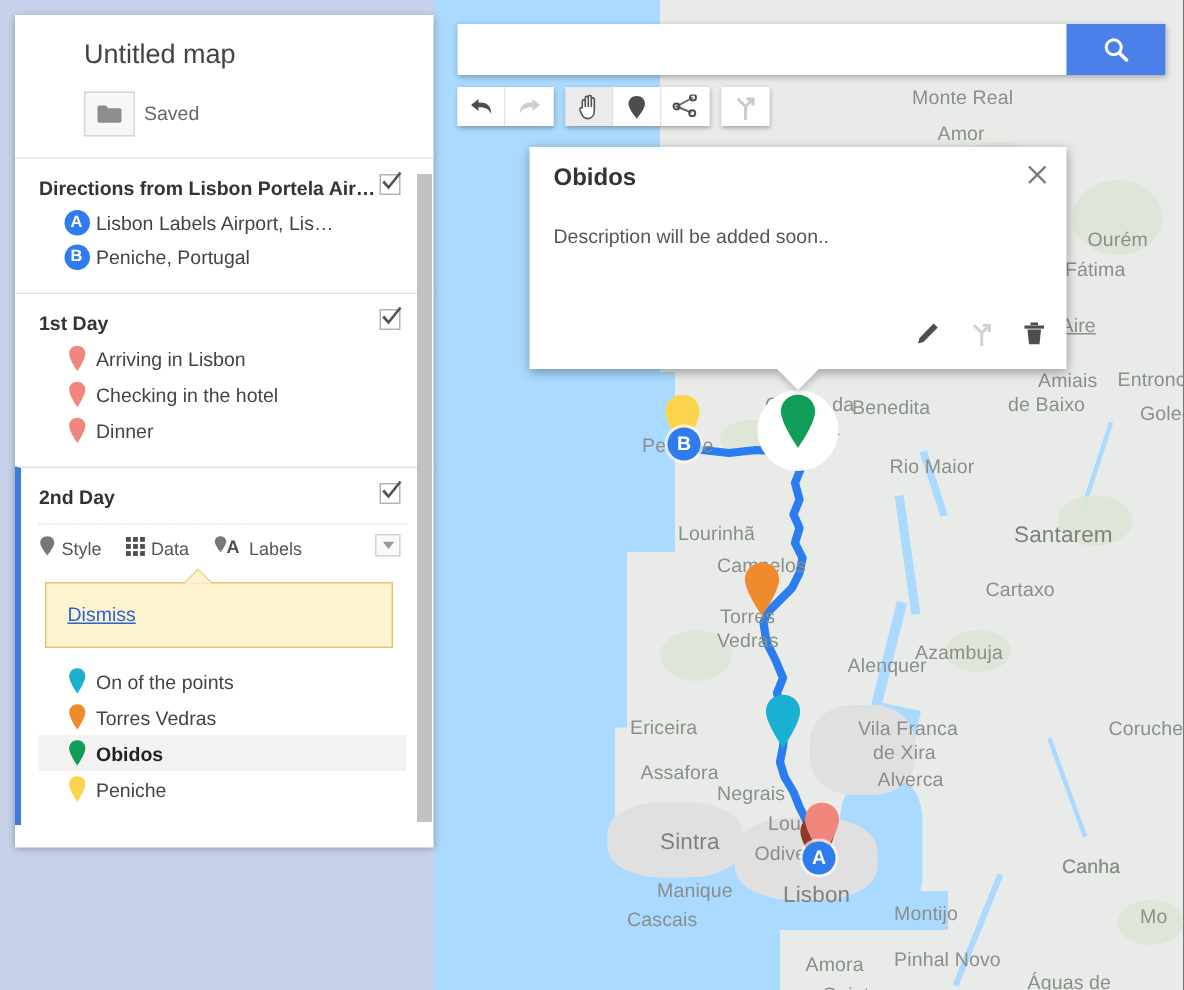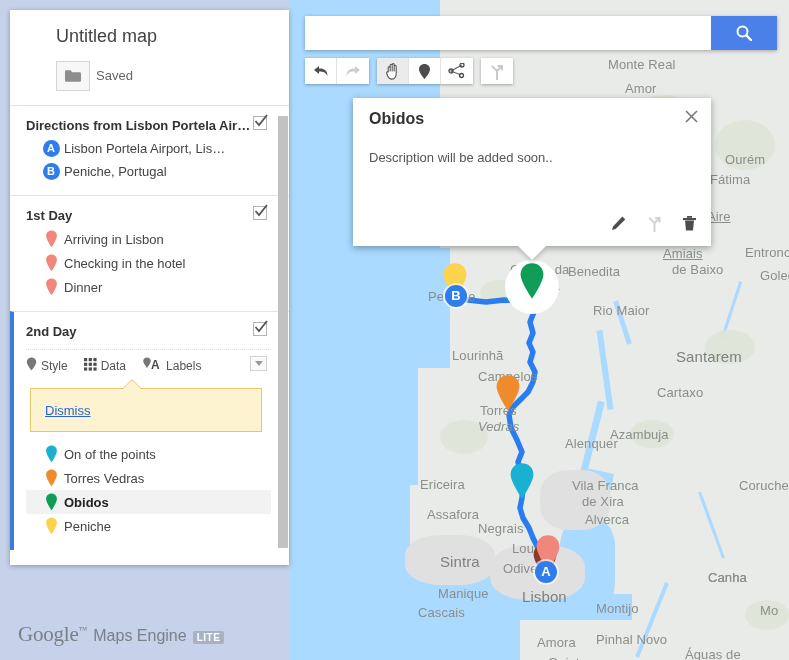--- a/index.html
+++ b/index.html
@@ -339,36 +339,36 @@
     </svg>
 
     <div id="map-labels">
         <div class="maplabel mid" style="left: 318px; top: 57px;">Monte Real</div>
         <div class="maplabel mid" style="left: 335px; top: 81px;">Amor</div>
         <div class="maplabel mid" style="left: 435px; top: 152px;">Ourém</div>
         <div class="maplabel mid" style="left: 420px; top: 172px;">Fátima</div>
         <div class="maplabel mid" style="left: 417px; top: 209px; text-decoration: underline;">Aire</div>
         <div class="maplabel mid" style="left: 455px; top: 245px;">Entronc</div>
         <div class="maplabel mid" style="left: 470px; top: 268px;">Goleg</div>
-        <div class="maplabel mid" style="left: 373px; top: 246px; text-decoration: underline;">Amiais</div>
+        <div class="maplabel mid" style="left: 402px; top: 246px;">Amiais</div>
         <div class="maplabel mid" style="left: 382px; top: 262px;">de Baixo</div>
         <div class="maplabel mid" style="left: 278px; top: 264px;">Benedita</div>
         <div class="maplabel mid" style="left: 220px; top: 262px;">Caldas da</div>
         <div class="maplabel mid" style="left: 228px; top: 278px;">Rainha</div>
         <div class="maplabel mid" style="left: 303px; top: 303px;">Rio Maior</div>
         <div class="maplabel mid" style="left: 138px; top: 289px;">Peniche</div>
         <div class="maplabel mid" style="left: 162px; top: 348px;">Lourinhã</div>
         <div class="maplabel mid" style="left: 188px; top: 369px;">Campelos</div>
         <div class="maplabel big" style="left: 386px; top: 348px;">Santarem</div>
         <div class="maplabel mid" style="left: 367px; top: 385px;">Cartaxo</div>
         <div class="maplabel mid" style="left: 320px; top: 427px;">Azambuja</div>
         <div class="maplabel mid" style="left: 449px; top: 478px;">Coruche</div>
         <div class="maplabel mid" style="left: 418px; top: 570px;">Canha</div>
         <div class="maplabel mid" style="left: 190px; top: 403px;">Torres</div>
-        <div class="maplabel mid" style="left: 188px; top: 419px; font-style: italic;">Vedras</div>
+        <div class="maplabel mid" style="left: 188px; top: 419px;">Vedras</div>
         <div class="maplabel mid" style="left: 275px; top: 436px;">Alenquer</div>
         <div class="maplabel mid" style="left: 130px; top: 477px;">Ericeira</div>
         <div class="maplabel mid" style="left: 282px; top: 478px;">Vila Franca</div>
         <div class="maplabel mid" style="left: 292px; top: 494px;">de Xira</div>
         <div class="maplabel mid" style="left: 137px; top: 507px;">Assafora</div>
         <div class="maplabel mid" style="left: 188px; top: 521px;">Negrais</div>
         <div class="maplabel mid" style="left: 295px; top: 512px;">Alverca</div>
         <div class="maplabel mid" style="left: 222px; top: 541px;">Lou</div>
         <div class="maplabel big" style="left: 150px; top: 553px;">Sintra</div>
         <div class="maplabel mid" style="left: 213px; top: 561px;">Odivelas</div>
@@ -510,21 +510,21 @@
           <div class="layer-title">Directions from Lisbon Portela Air…</div>
           <div class="layer-check">
             <svg width="16" height="16" viewBox="0 0 16 16">
               <polyline points="2.5,8 6,12 14,2" fill="none" stroke="#555" stroke-width="1.8"></polyline>
             </svg>
           </div>
           <div class="feat">
             <span class="fi">
               <span class="wpcircle">A</span>
             </span>
-            <span>Lisbon Portela Airport, Lis…</span>
+            <span>Lisbon Labels Airport, Lis…</span>
           </div>
           <div class="feat">
             <span class="fi">
               <span class="wpcircle">B</span>
             </span>
             <span>Peniche, Portugal</span>
           </div>
         </div>
         <div class="layer">
           <div class="layer-title">1st Day</div>
@@ -633,19 +633,14 @@
             <span>Peniche</span>
           </div>
         </div>
       </div>
 
     <div id="panel-scrollbar">
       <div id="panel-thumb"></div>
     </div>
   </div>
 
-  <div id="footer">
-    <span id="glogo"><span>Google</span><sup>™</sup></span>
-    <span id="me-text">Maps Engine</span>
-    <span id="lite-badge">LITE</span>
-  </div>
 
 </div>
 
 </body></html>

